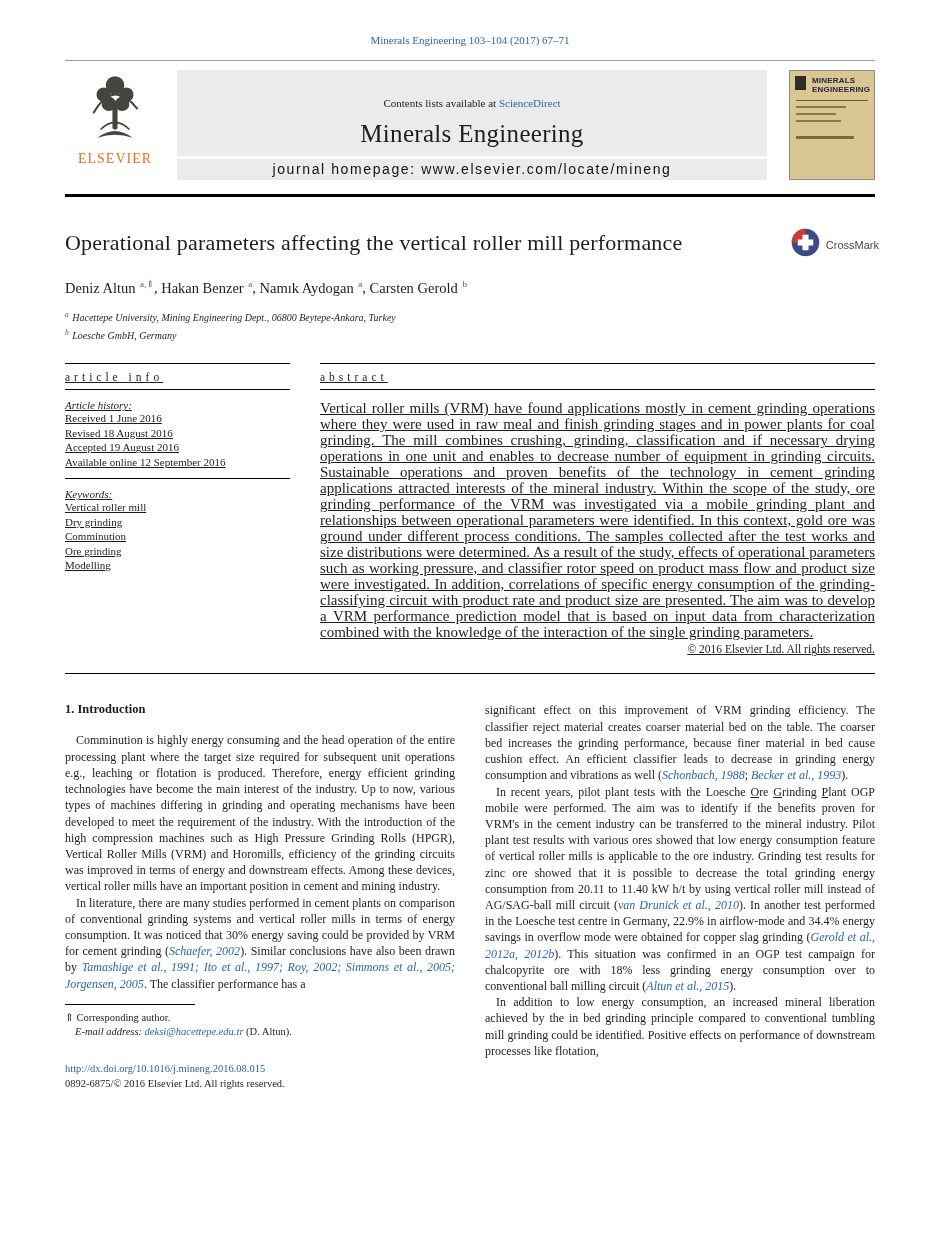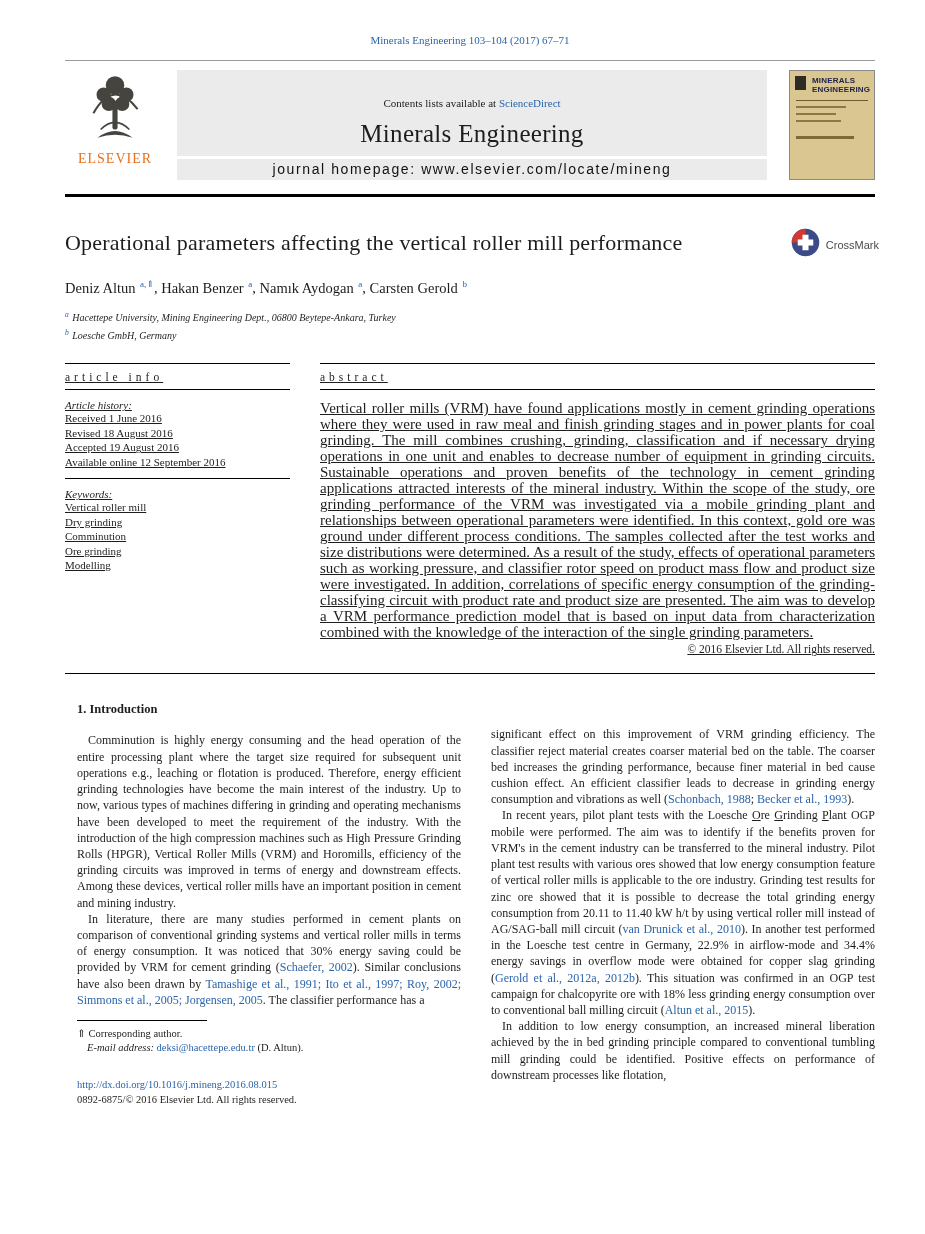--- a/index.html
+++ b/index.html
@@ -65,28 +65,28 @@
     padding:7px 0 6px 0;font-size:11.5px;letter-spacing:4px;}
   .hist-label,.kw-label{font-style:italic;font-size:11px;margin-top:9px;}
   .hist-line,.kw-line{font-size:11px;line-height:14.5px;}
   .info-divider{margin-top:9px;border-top:1px solid #000;}
   .abs-text{margin-top:10px;font-size:15px;line-height:16px;text-align:justify;}
   .copyright-line{margin-top:3px;text-align:right;font-size:11.5px;}
 
   .body-rule{margin-top:18px;border-top:1px solid #000;}
 
   
-  .body-cols{margin-top:28px;display:flex;align-items:center;margin-left:12px;}
+  .body-cols{margin-top:28px;display:flex;align-items:flex-start;}
   .bcol{width:390px;}
   .bcol-left{display:flex;flex-direction:column;}
   .bcol-right{margin-left:30px;}
   h2.sec-title{font-size:12.5px;font-weight:bold;margin-bottom:15px;}
   p.body-p{font-size:12px;line-height:16.2px;text-align:justify;}
   p.indent{text-indent:11px;}
-  .ref-link{color:var(--blue);cursor:pointer;}
+  .ref-link{color:var(--blue);cursor:pointer;font-style:italic;}
   .uline{text-decoration:underline;}
   .ital{font-style:italic;}
 
   
   .fn-block{margin-top:auto;padding-top:12px;font-size:10.5px;line-height:14px;}
   .fn-rule{width:130px;border-top:1px solid #000;margin-bottom:6px;}
   .fn-email{padding-left:10px;}
   .doi-block{margin-top:22px;font-size:10.5px;line-height:15px;}
 </style>
 </head>

